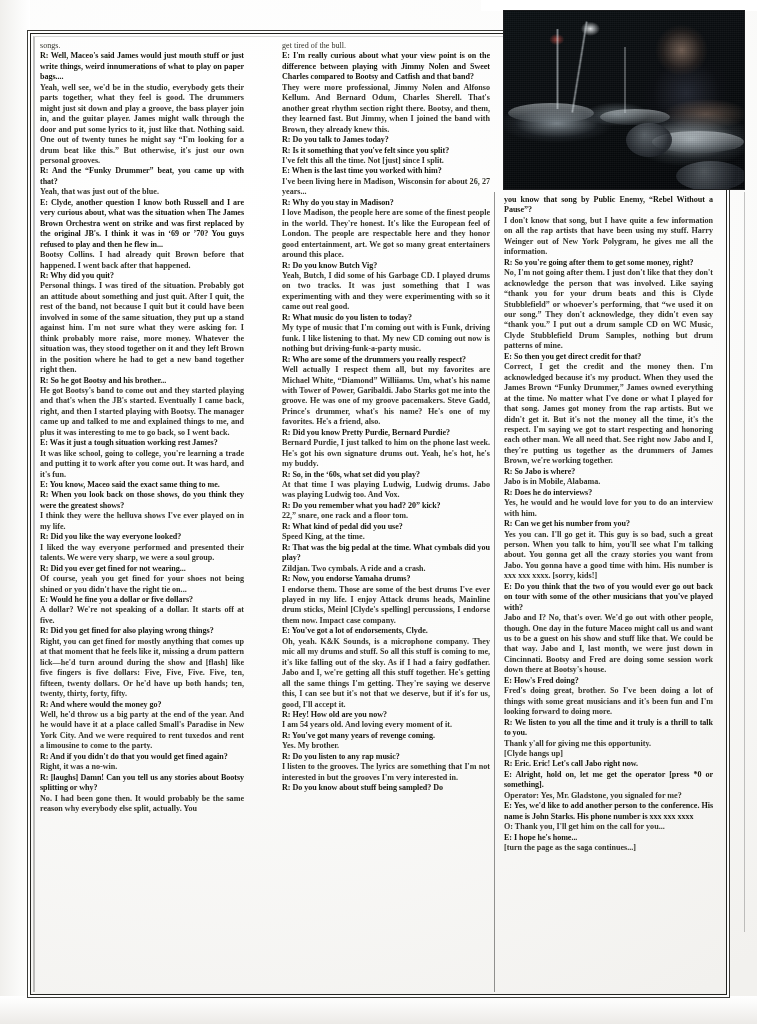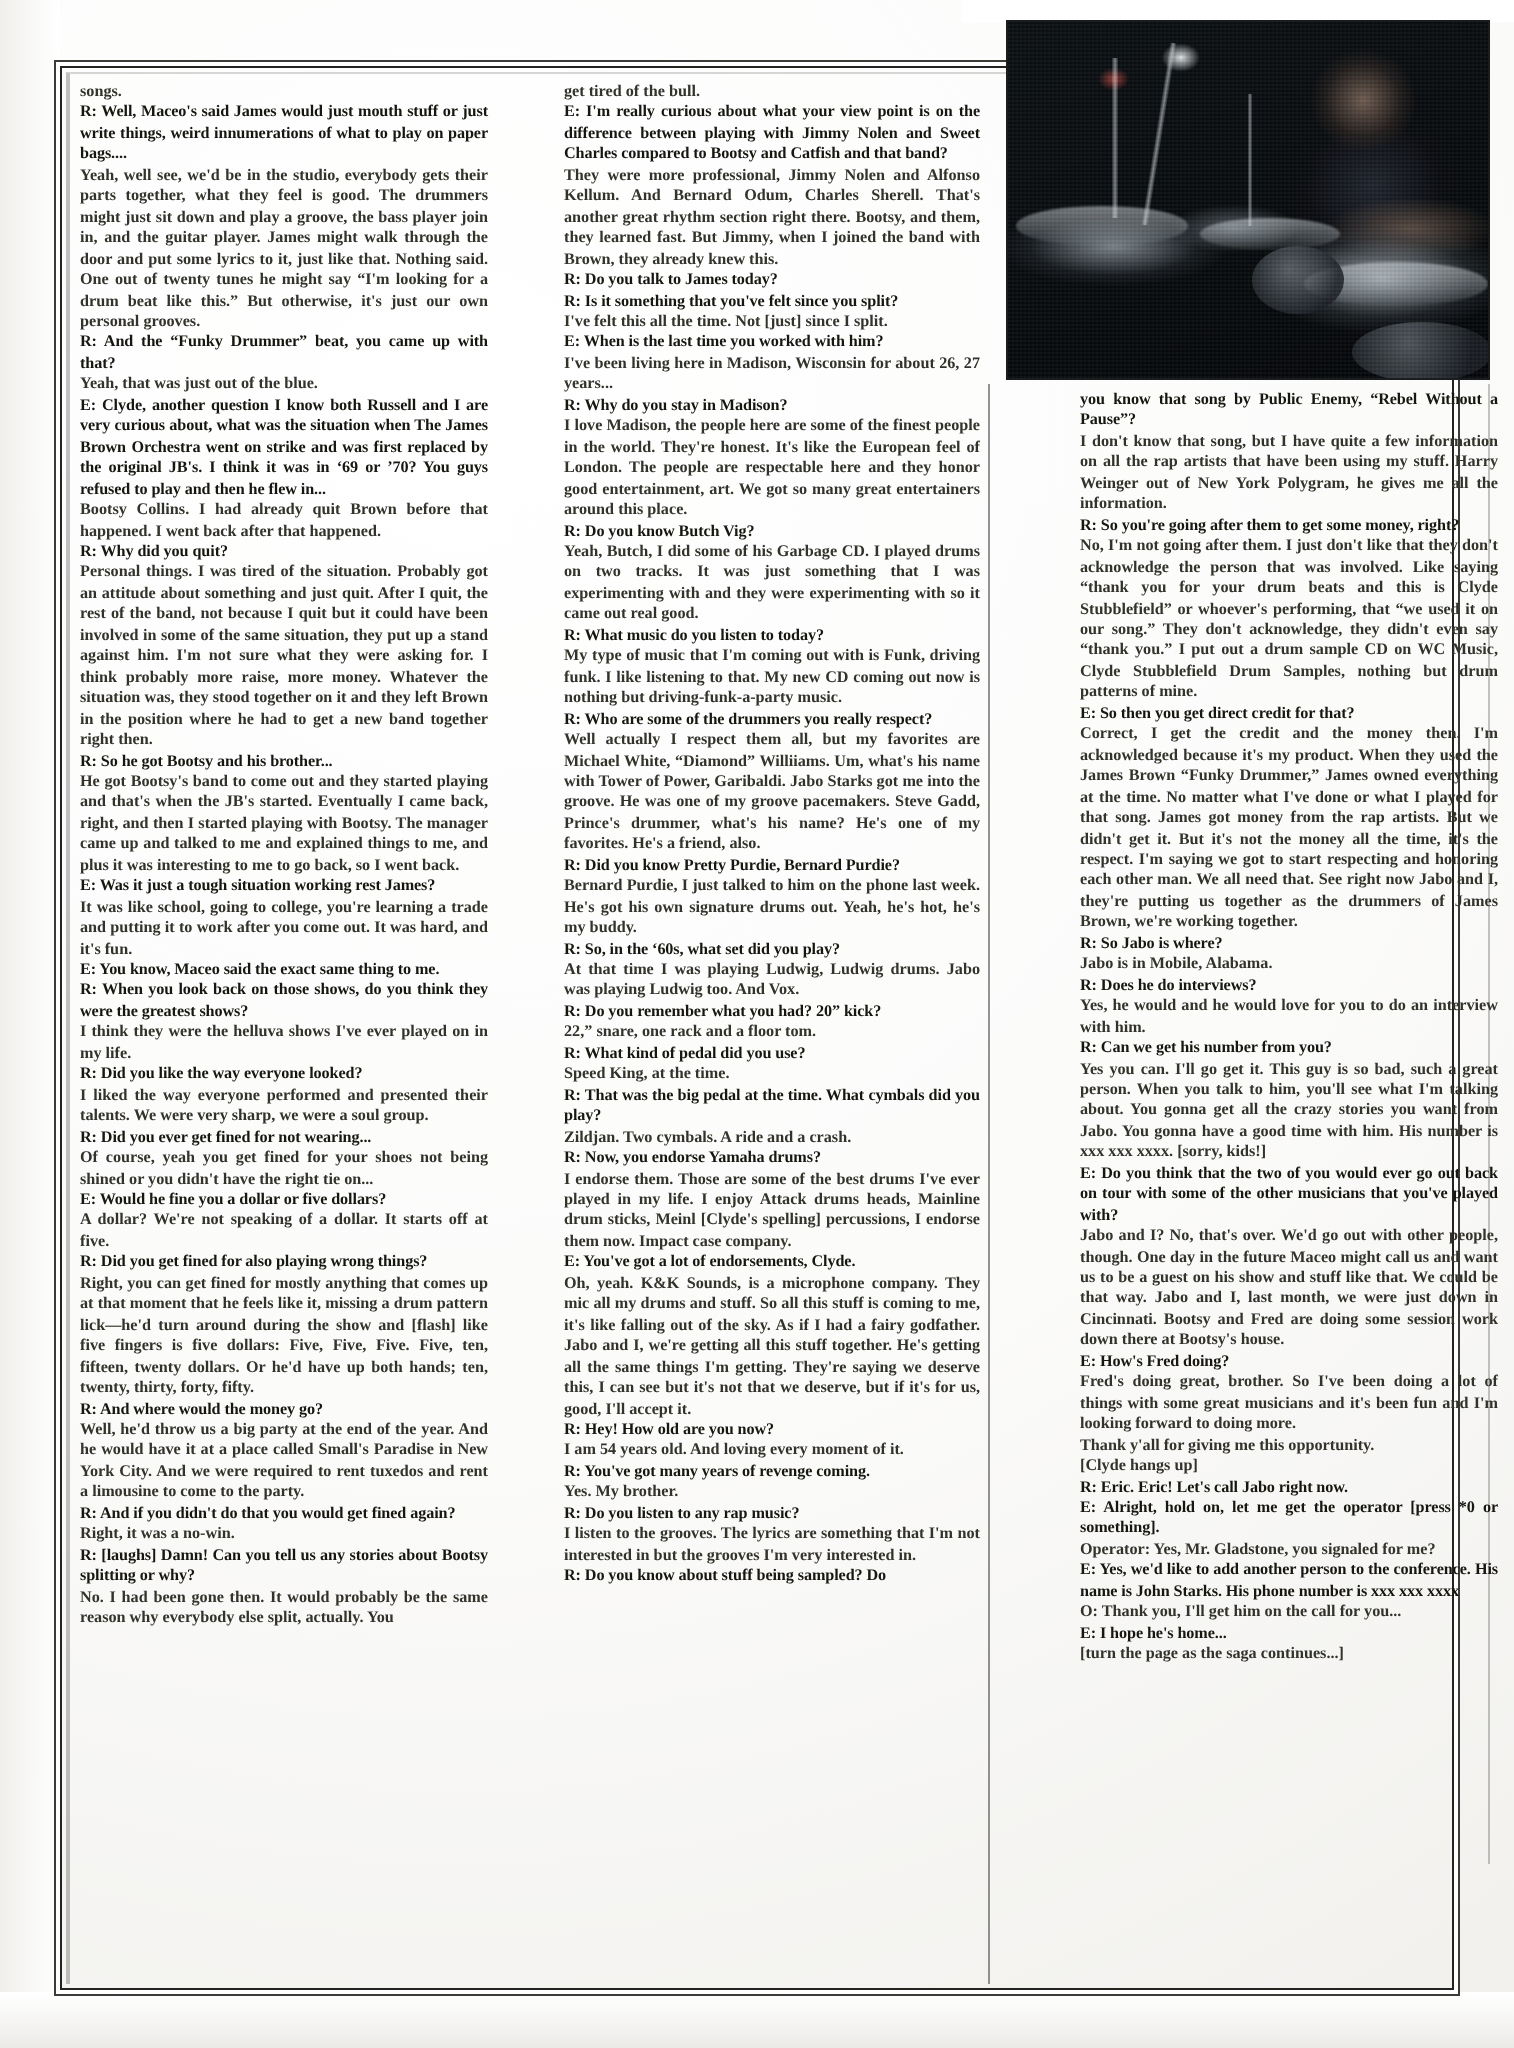--- a/index.html
+++ b/index.html
@@ -55,37 +55,37 @@
     font-size: 8.1px;
     line-height: 10.45px;
     color: #26261f;
     text-align: justify;
     text-justify: inter-word;
     hyphens: none;
     -webkit-font-smoothing: none;
   }
   #col-1 { left: 40px;  width: 204px; }
   #col-2 { left: 282px; width: 208px; }
-  #col-3 { left: 504px; width: 209px; top: 195px; margin-left: 36px; }
+  #col-3 { left: 504px; width: 209px; top: 195px; }
 
   .column p {
     margin: 0;
     text-indent: 0;
   }
   .q {
     font-weight: bold;
     color: #17170f;
     letter-spacing: -0.05px;
   }
   .a {
     font-weight: bold;
     color: #33332a;
   }
   .plain {
-    font-weight: bold;
+    font-weight: normal;
     color: #33332a;
   }
 
   
   #photo-wrap {
     position: absolute;
     left: 504px;
     top: 11px;
     width: 240px;
     height: 178px;
@@ -293,20 +293,21 @@
     <p class="q">R: So Jabo is where?</p>
     <p class="a">Jabo is in Mobile, Alabama.</p>
     <p class="q">R: Does he do interviews?</p>
     <p class="a">Yes, he would and he would love for you to do an interview with him.</p>
     <p class="q">R: Can we get his number from you?</p>
     <p class="a">Yes you can. I'll go get it. This guy is so bad, such a great person. When you talk to him, you'll see what I'm talking about. You gonna get all the crazy stories you want from Jabo. You gonna have a good time with him. His number is xxx xxx xxxx. [sorry, kids!]</p>
     <p class="q">E: Do you think that the two of you would ever go out back on tour with some of the other musicians that you've played with?</p>
     <p class="a">Jabo and I? No, that's over. We'd go out with other people, though. One day in the future Maceo might call us and want us to be a guest on his show and stuff like that. We could be that way. Jabo and I, last month, we were just down in Cincinnati.  Bootsy and Fred are doing some session work down there at Bootsy's house.</p>
     <p class="q">E: How's Fred doing?</p>
     <p class="a">Fred's doing great, brother. So I've been doing a lot of things with some great musicians and it's been fun and I'm looking forward to doing more.</p>
+    <p class="q">R: We listen to you all the time and it truly is a thrill to talk to you.</p>
     <p class="a">Thank y'all for giving me this opportunity.</p>
     <p class="a">[Clyde hangs up]</p>
     <p class="q">R: Eric. Eric! Let's call Jabo right now.</p>
     <p class="q">E: Alright, hold on, let me get the operator [press *0 or something].</p>
     <p class="a">Operator: Yes, Mr. Gladstone, you signaled for me?</p>
     <p class="q">E: Yes, we'd like to add another person to the conference. His name is John Starks. His phone number is xxx xxx xxxx</p>
     <p class="a">O: Thank you, I'll get him on the call for you...</p>
     <p class="q">E: I hope he's home...</p>
     <p class="a">[turn the page as the saga continues...]</p>
   </div>

